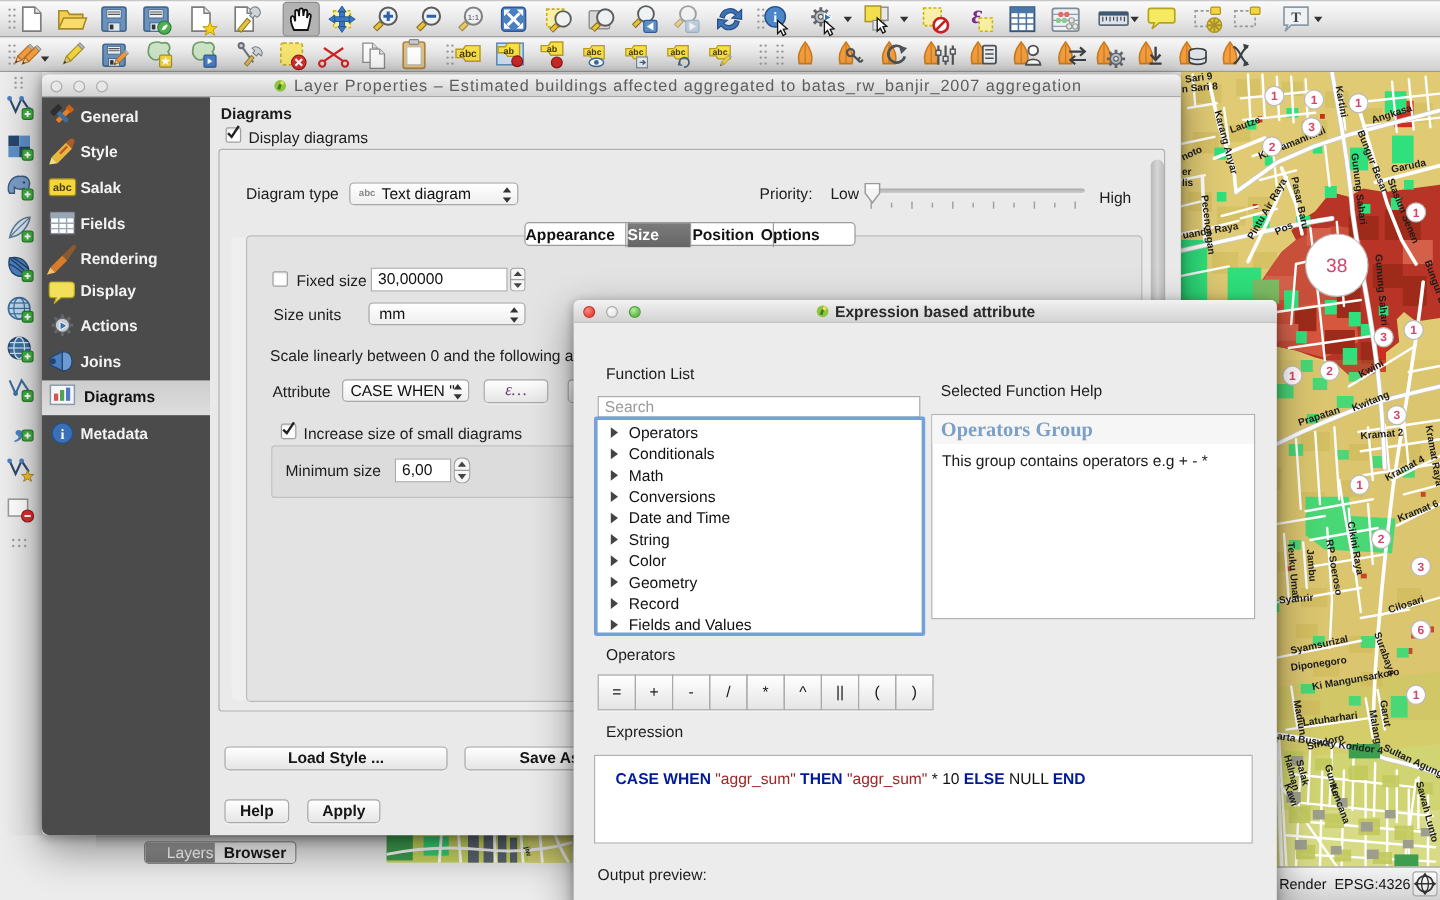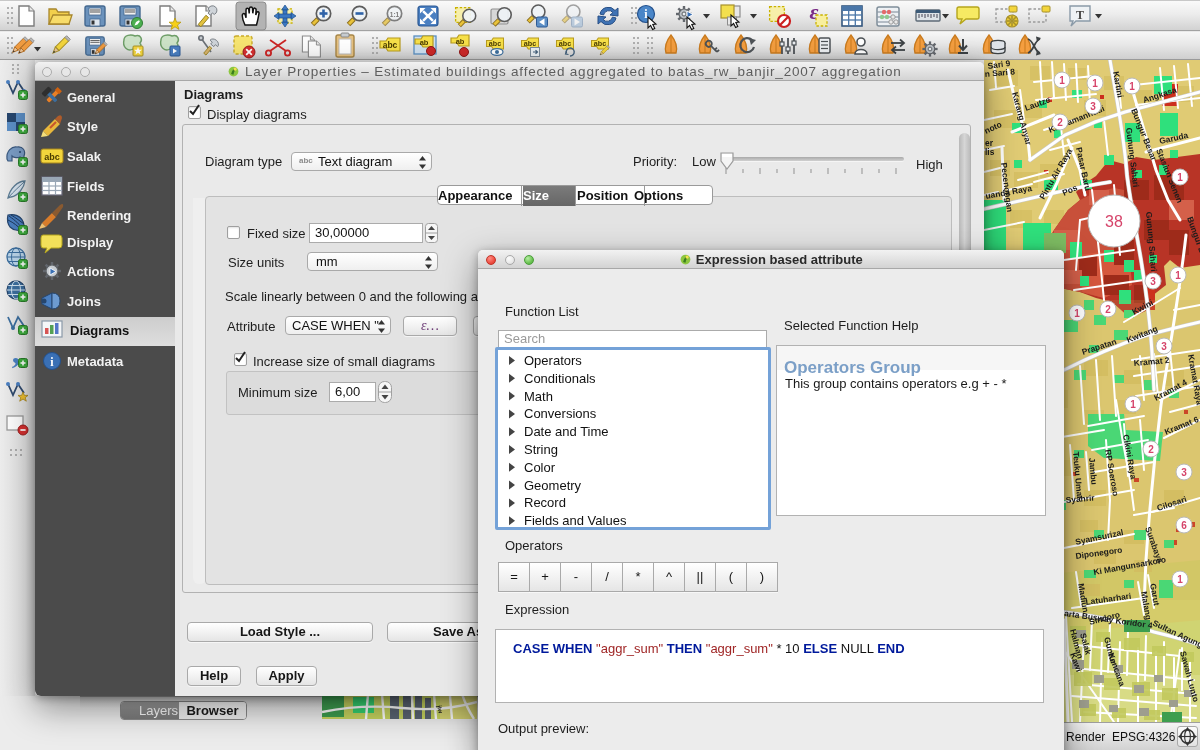--- a/index.html
+++ b/index.html
@@ -1253,21 +1253,21 @@
             <text x="26" y="121.8">Color</text>
             <text x="26" y="139.6">Geometry</text>
             <text x="26" y="157.4">Record</text>
             <text x="26" y="175.2">Fields and Values</text>
         </g>
       </svg>
     </div>
     <div class="lbl" style="left:306px;top:68px">Selected Function Help</div>
     <div class="abs" style="left:298px;top:95px;width:270px;height:171px;border:1px solid #b2b2b2;background:#fff">
       <div style="position:absolute;left:0;top:0;right:0;height:24px;background:#f6f6f6"></div>
-      <div style="position:absolute;left:7px;top:12px;font-family:Liberation Sans, sans-serif;font-weight:bold;font-size:17px;color:#7b9fc7">Operators Group</div>
+      <div style="position:absolute;left:7px;top:2px;font-family:Liberation Serif, serif;font-weight:bold;font-size:17px;color:#7b9fc7">Operators Group</div>
       <div style="position:absolute;left:8px;top:30px;font-size:13px;color:#1a1a1a">This group contains operators e.g + - *</div>
     </div>
     <div class="lbl" style="left:27px;top:288px">Operators</div>
     <div class="abs" style="left:20px;top:312px;width:281px;height:30px">
       <div class="btn" style="left:0;top:0;width:32px;height:30px;line-height:28px;border-radius:0">=</div>
       <div class="btn" style="left:31px;top:0;width:32px;height:30px;line-height:28px;border-radius:0">+</div>
       <div class="btn" style="left:62px;top:0;width:32px;height:30px;line-height:28px;border-radius:0">-</div>
       <div class="btn" style="left:93px;top:0;width:32px;height:30px;line-height:28px;border-radius:0">/</div>
       <div class="btn" style="left:124px;top:0;width:32px;height:30px;line-height:28px;border-radius:0">*</div>
       <div class="btn" style="left:155px;top:0;width:32px;height:30px;line-height:28px;border-radius:0">^</div>

